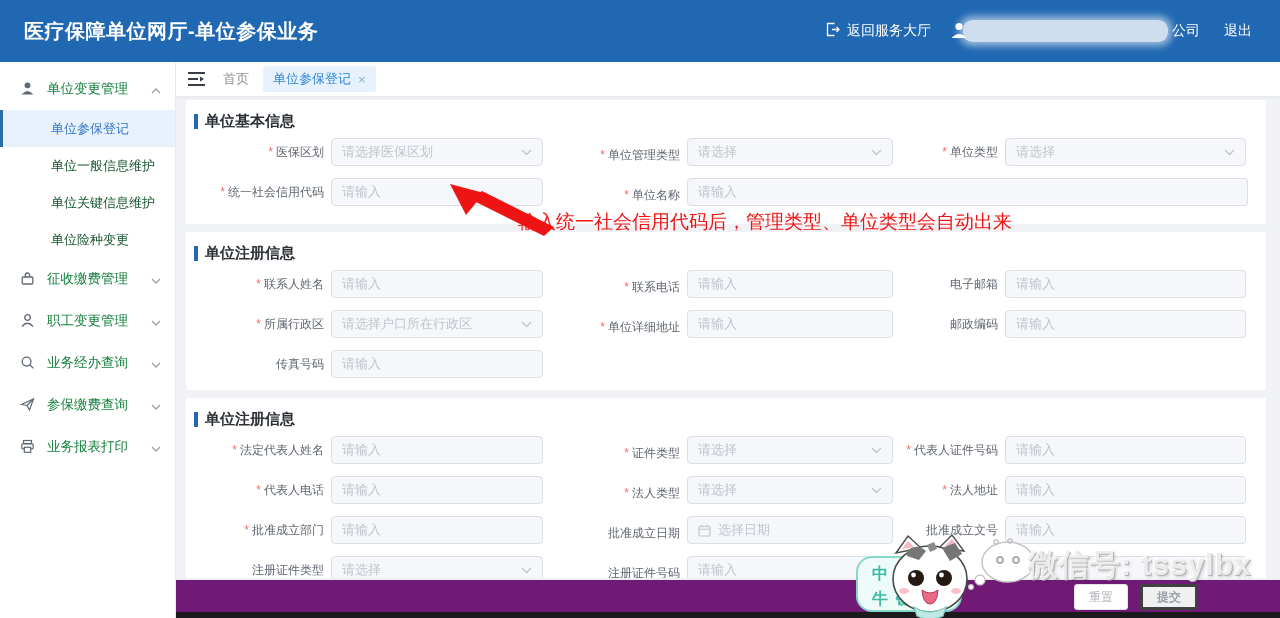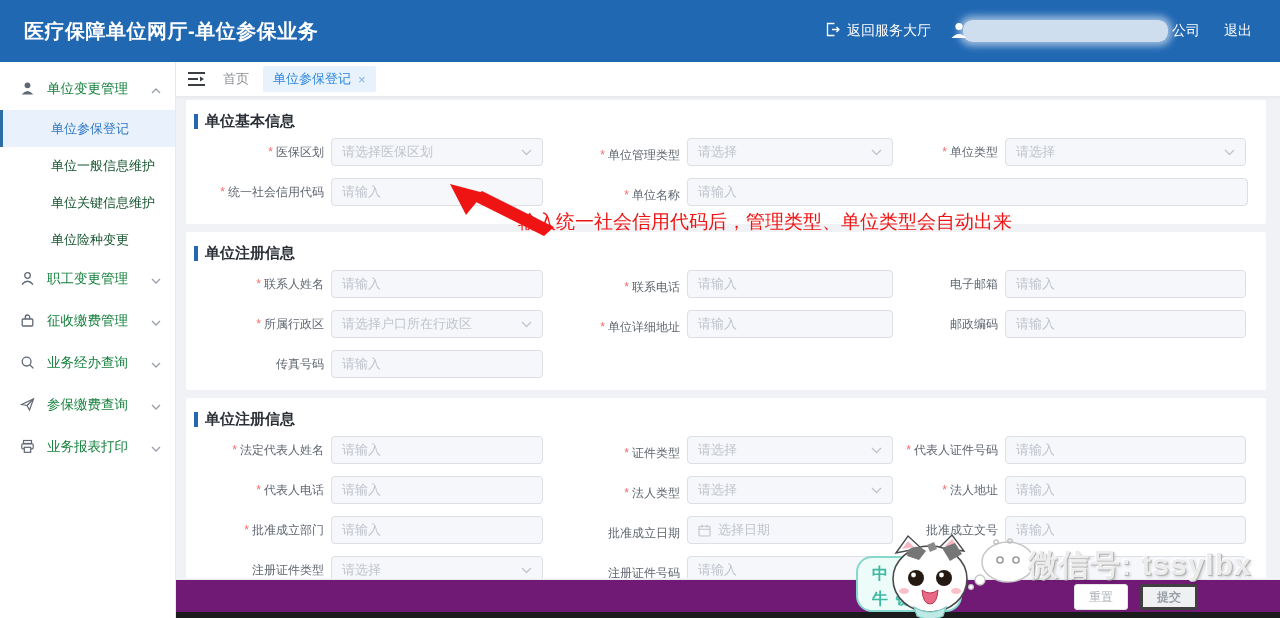--- a/index.html
+++ b/index.html
@@ -132,37 +132,37 @@
               <path d="M1 5 L5 1 L9 5" fill="none" stroke="#9aa0a8" stroke-width="1.3"></path>
             </svg></span>
         </div>
         <div class="sb-sub active">单位参保登记</div>
         <div class="sb-sub">单位一般信息维护</div>
         <div class="sb-sub">单位关键信息维护</div>
         <div class="sb-sub">单位险种变更</div>
         <div class="sb-group">
           <span class="sb-ico">
             <svg width="15" height="15" viewBox="0 0 15 15">
+              <path d="M5.3 6V4.2a2.2 2.2 0 0 1 4.4 0V6" fill="none" stroke="#5f6876" stroke-width="1.3"></path>
+              <rect x="2.2" y="6" width="10.6" height="7" rx="1" fill="none" stroke="#5f6876" stroke-width="1.3"></rect>
+            </svg>
+          </span>
+          <span class="sb-lab">征收缴费管理</span>
+          <span><svg width="10" height="6" viewBox="0 0 10 6">
+              <path d="M1 1 L5 5 L9 1" fill="none" stroke="#9aa0a8" stroke-width="1.3"></path>
+            </svg></span>
+        </div>
+        <div class="sb-group">
+          <span class="sb-ico">
+            <svg width="15" height="15" viewBox="0 0 15 15">
               <circle cx="7.5" cy="4.5" r="2.8" fill="none" stroke="#5f6876" stroke-width="1.3"></circle>
               <path d="M2 13.5q5.5-6.5 11 0" fill="none" stroke="#5f6876" stroke-width="1.3"></path>
             </svg>
           </span>
           <span class="sb-lab">职工变更管理</span>
-          <span><svg width="10" height="6" viewBox="0 0 10 6">
-              <path d="M1 1 L5 5 L9 1" fill="none" stroke="#9aa0a8" stroke-width="1.3"></path>
-            </svg></span>
-        </div>
-        <div class="sb-group">
-          <span class="sb-ico">
-            <svg width="15" height="15" viewBox="0 0 15 15">
-              <path d="M5.3 6V4.2a2.2 2.2 0 0 1 4.4 0V6" fill="none" stroke="#5f6876" stroke-width="1.3"></path>
-              <rect x="2.2" y="6" width="10.6" height="7" rx="1" fill="none" stroke="#5f6876" stroke-width="1.3"></rect>
-            </svg>
-          </span>
-          <span class="sb-lab">征收缴费管理</span>
           <span><svg width="10" height="6" viewBox="0 0 10 6">
               <path d="M1 1 L5 5 L9 1" fill="none" stroke="#9aa0a8" stroke-width="1.3"></path>
             </svg></span>
         </div>
         <div class="sb-group">
           <span class="sb-ico">
             <svg width="15" height="15" viewBox="0 0 15 15">
               <circle cx="6.6" cy="6.6" r="4.4" fill="none" stroke="#5f6876" stroke-width="1.3"></circle>
               <path d="M10 10l3.4 3.4" stroke="#5f6876" stroke-width="1.3"></path>
             </svg>

